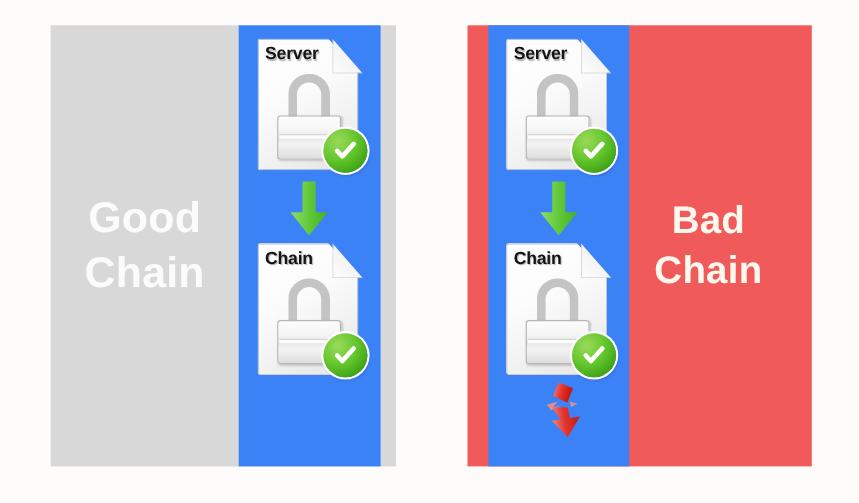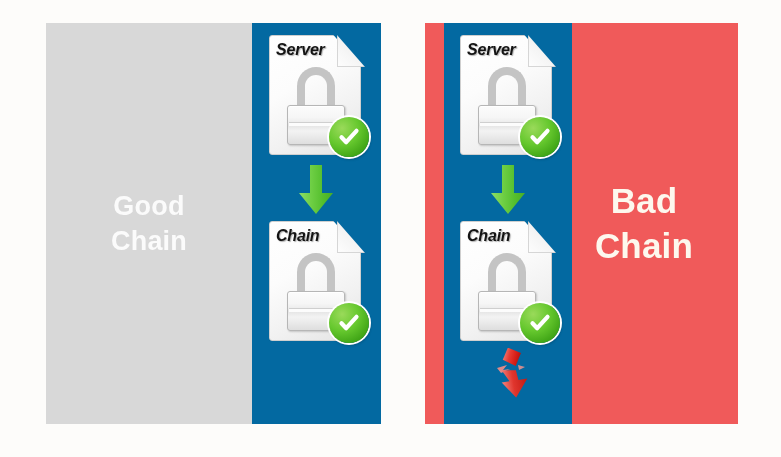--- a/index.html
+++ b/index.html
@@ -48,38 +48,37 @@
     flex-direction: column;
     align-items: center;
     justify-content: center;
     line-height: 1.28;
     font-weight: bold;
     letter-spacing: 0.2px;
     text-align: center;
     user-select: none;
   }
   .panel-good .caption {
-    width: 206px;
+    width: 171px;
     color: #fbfbfb;
-    font-size: 27px;
+    font-size: 39px;
   }
   .panel-bad .caption {
     width: 144px;
     color: #fdf8ee;
     font-size: 35px;
     order: 2;
   }
   .caption-line { display: block; }
 
   
   .chain-col {
     flex: 0 0 auto;
-    background: #0369a1;
+    background: #3b82f6;
     position: relative;
-    font-style: italic;
   }
   .panel-good .chain-col { width: 129px; }
   .panel-bad  .chain-col { width: 128px; order: 1; margin-left: 19px; }
 
   
   .cert {
     position: absolute;
     width: 96px;
     height: 126px;
   }

